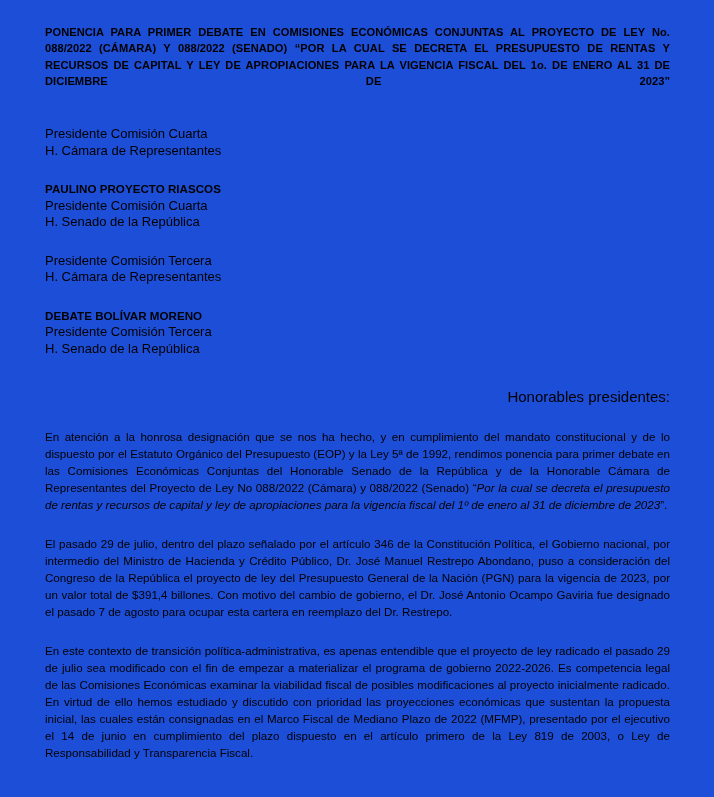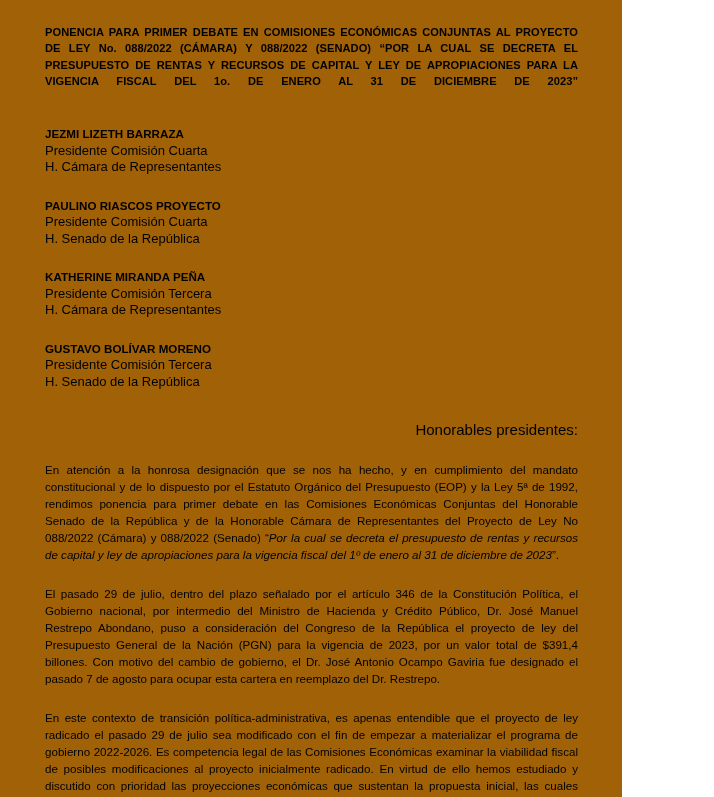--- a/index.html
+++ b/index.html
@@ -10,24 +10,24 @@
   body {
     width: 714px;
     height: 797px;
     overflow: hidden;
     font-family: "Liberation Sans", sans-serif;
     color: #000000;
     -webkit-font-smoothing: antialiased;
   }
   .page {
     box-sizing: border-box;
-    width: 622px;
+    width: 714px;
     height: 797px;
     padding: 24px 44px 0 45px;
-    background: #a16207;
+    background: #1d4ed8;
   }
   .doc-title {
     font-size: 11.1px;
     font-weight: bold;
     line-height: 16.3px;
     text-align: justify;
     text-justify: inter-word;
     margin: 0 0 0 0;
     letter-spacing: 0.05px;
   }
@@ -87,39 +87,37 @@
 </head>
 <body>
 
 <div class="page">
 
   <p class="doc-title">PONENCIA PARA PRIMER DEBATE EN COMISIONES ECONÓMICAS CONJUNTAS AL PROYECTO DE LEY No. 088/2022 (CÁMARA) Y 088/2022 (SENADO) “POR LA CUAL SE DECRETA EL PRESUPUESTO DE RENTAS Y RECURSOS DE CAPITAL Y LEY DE APROPIACIONES PARA LA VIGENCIA FISCAL DEL 1o. DE ENERO AL 31 DE DICIEMBRE DE 2023”</p>
 
   <div class="recipients">
 
     <div class="recipient">
-      <div class="recipient-name">JEZMI LIZETH BARRAZA</div>
       <div class="recipient-role">Presidente Comisión Cuarta</div>
       <div class="recipient-body">H. Cámara de Representantes</div>
     </div>
 
     <div class="recipient">
-      <div class="recipient-name">PAULINO RIASCOS PROYECTO</div>
+      <div class="recipient-name">PAULINO PROYECTO RIASCOS</div>
       <div class="recipient-role">Presidente Comisión Cuarta</div>
       <div class="recipient-body">H. Senado de la República</div>
     </div>
 
     <div class="recipient">
-      <div class="recipient-name">KATHERINE MIRANDA PEÑA</div>
       <div class="recipient-role">Presidente Comisión Tercera</div>
       <div class="recipient-body">H. Cámara de Representantes</div>
     </div>
 
     <div class="recipient">
-      <div class="recipient-name">GUSTAVO BOLÍVAR MORENO</div>
+      <div class="recipient-name">DEBATE BOLÍVAR MORENO</div>
       <div class="recipient-role">Presidente Comisión Tercera</div>
       <div class="recipient-body">H. Senado de la República</div>
     </div>
 
   </div>
 
   <p class="salutation">Honorables presidentes:</p>
 
   <p class="para"><span>En atención a la honrosa designación que se nos ha hecho, y en cumplimiento del mandato constitucional y de lo dispuesto por el Estatuto Orgánico del Presupuesto (EOP) y la Ley 5ª de 1992, rendimos ponencia para primer debate en las Comisiones Económicas Conjuntas del Honorable Senado de la República y de la Honorable Cámara de Representantes del Proyecto de Ley No 088/2022 (Cámara) y 088/2022 (Senado) “</span><em>Por la cual se decreta el presupuesto de rentas y recursos de capital y ley de apropiaciones para la vigencia fiscal del 1º de enero al 31 de diciembre de 2023</em><span>”.</span></p>
 

